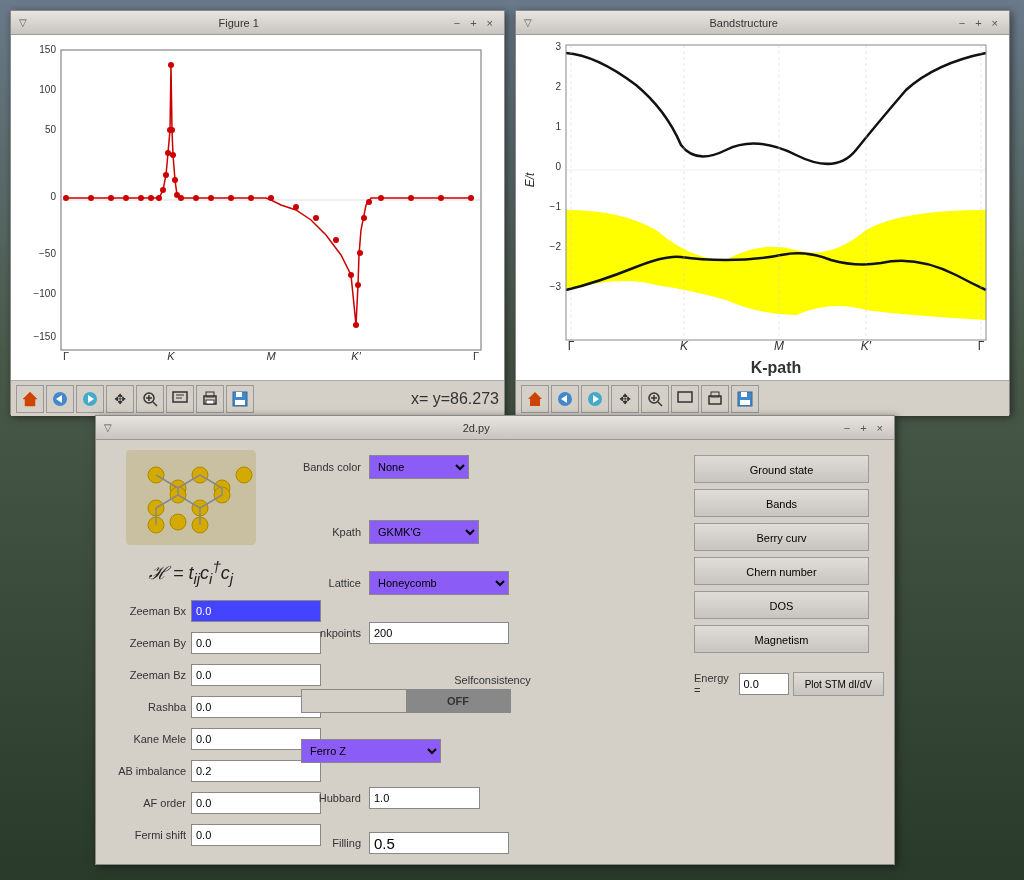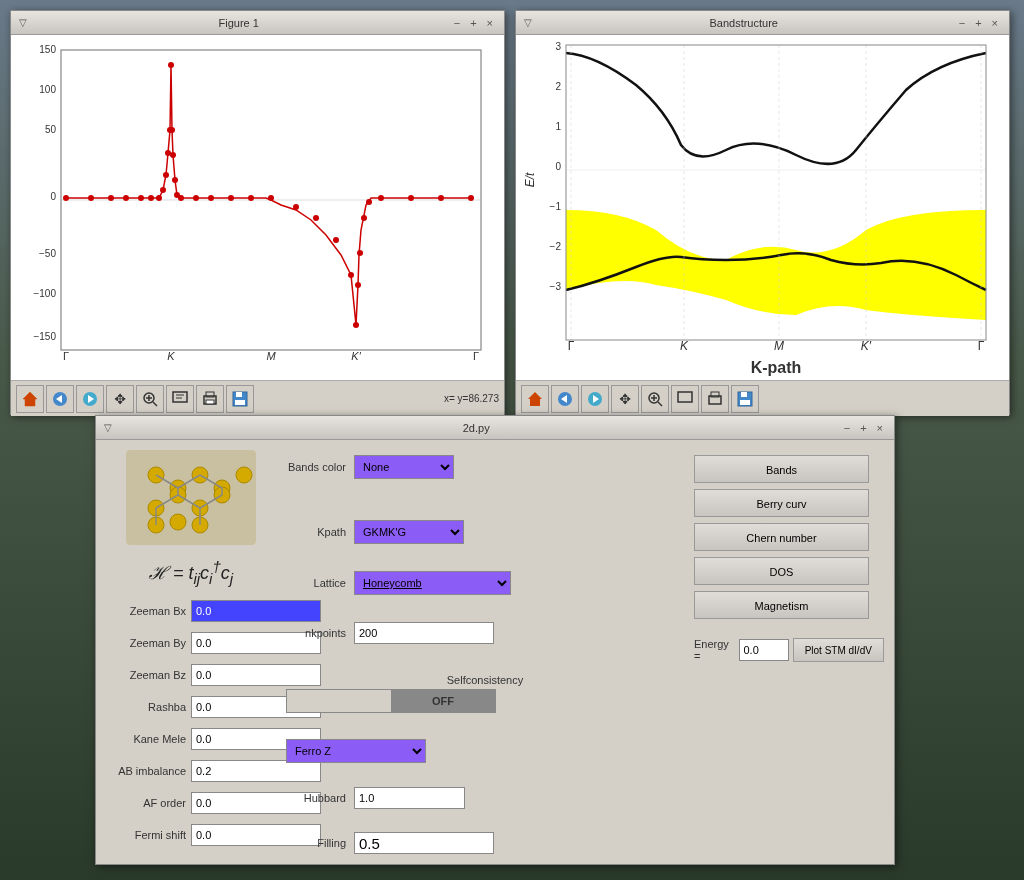--- a/index.html
+++ b/index.html
@@ -97,21 +97,21 @@
       background: #d4d0c8;
       border: 1px solid #999;
       display: flex;
       align-items: center;
       justify-content: center;
       cursor: pointer;
       font-size: 14px;
     }
     .toolbar-status {
       margin-left: auto;
-      font-size: 10px;
+      font-size: 16px;
       color: #333;
     }
 
     
     .main-content {
       display: flex;
       padding: 10px;
       gap: 10px;
       height: calc(100% - 24px);
     }
@@ -120,20 +120,21 @@
       display: flex;
       flex-direction: column;
       gap: 8px;
     }
     .center-panel {
       flex: 1;
       display: flex;
       flex-direction: column;
       gap: 10px;
       padding-top: 5px;
+      margin-left: 15px;
     }
     .right-panel {
       width: 190px;
       display: flex;
       flex-direction: column;
       gap: 6px;
       padding-top: 5px;
     }
 
     .form-row {
@@ -593,21 +594,21 @@
         <select style="width:110px;">
           <option>GKMK'G</option>
           <option>GMKG</option>
         </select>
       </div>
 
       <div style="height:10px;"></div>
 
       <div class="center-row">
         <span class="center-label">Lattice</span>
-        <select style="width:157px;text-decoration:underline;">
+        <select style="width:140px;">
           <option>Honeycomb</option>
           <option>Square</option>
           <option>Triangular</option>
           <option>Kagome</option>
         </select>
       </div>
 
       <div style="height:10px;"></div>
 
       <div class="center-row">
@@ -644,20 +645,21 @@
 
       <div style="height:5px;"></div>
 
       <div class="center-row">
         <span class="center-label">Filling</span>
         <input type="text" value="0.5" style="width: 140px; height: 22px; border: 1px solid rgb(136, 136, 136); padding: 2px 4px; font-size: 15px;">
       </div>
     </div>
 
     <div class="right-panel">
+      <button class="action-btn">Ground state</button>
       <button class="action-btn">Bands</button>
       <button class="action-btn">Berry curv</button>
       <button class="action-btn">Chern number</button>
       <button class="action-btn">DOS</button>
       <button class="action-btn">Magnetism</button>
 
       <div style="height:5px;"></div>
 
       <div class="energy-row">
         <span class="energy-label">Energy =</span>

